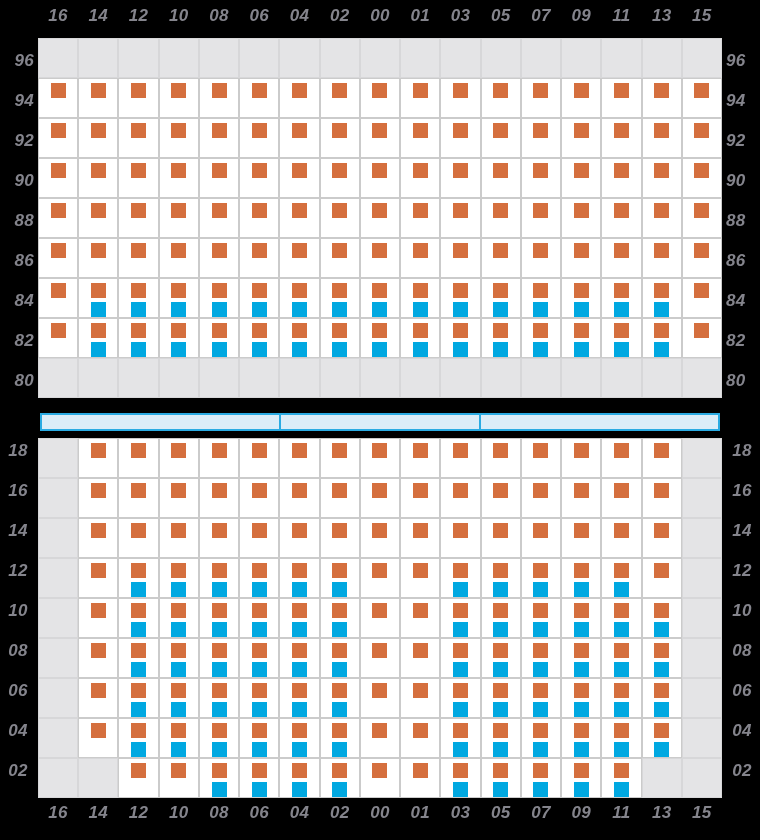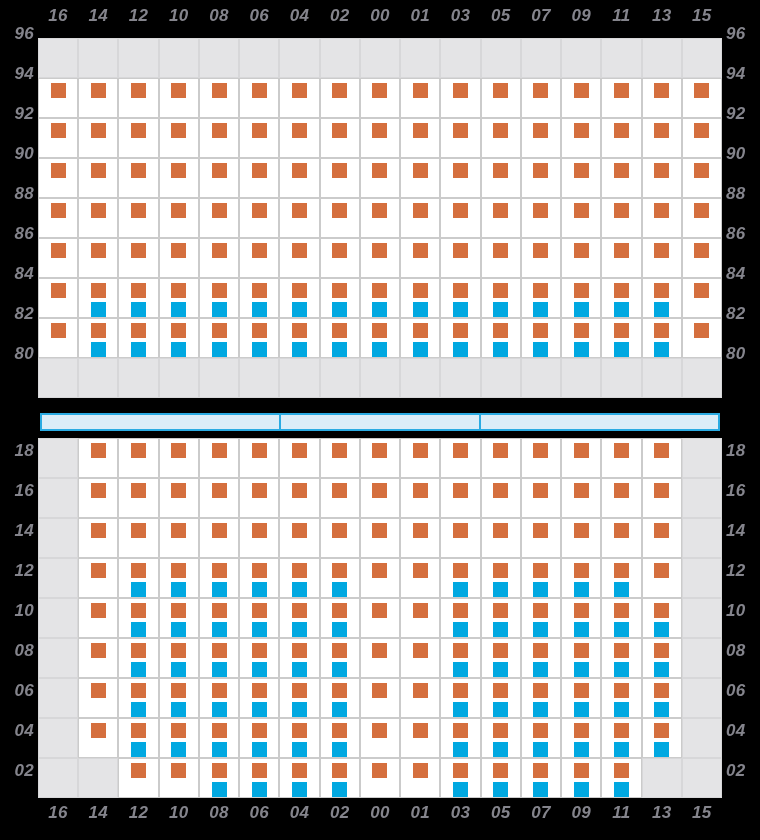--- a/index.html
+++ b/index.html
@@ -17,22 +17,22 @@
   #bottom-grid{top:438px;}
   .cell{box-sizing:border-box;border:1px solid var(--line,#cbcbcb);background:var(--cell,#fff);
         display:flex;flex-direction:column;align-items:center;}
   .cell.disabled{background:var(--disabled,#e4e4e6);border-color:var(--disabled-line,#d7d7d9);}
   .marker{width:15px;height:15px;margin-top:4px;flex:0 0 auto;}
   .marker.orange{background:var(--orange,#d56f3e);}
   .marker.blue{background:var(--blue,#00a8e1);}
   .side-labels{position:absolute;width:32px;}
   #top-grid-left,#bottom-grid-left{left:2px;text-align:right;}
   #top-grid-right,#bottom-grid-right{left:726px;text-align:left;}
-  #top-grid-left,#top-grid-right{top:21px;}
-  #bottom-grid-left,#bottom-grid-right{top:438px;}
+  #top-grid-left,#top-grid-right{top:48px;}
+  #bottom-grid-left,#bottom-grid-right{top:438px;text-align:center;}
   .row-label{height:40px;box-sizing:border-box;padding-top:4px;line-height:17px;
              color:var(--label,#84848c);font-size:17px;font-weight:bold;letter-spacing:.3px;}
   #selector-bar{position:absolute;left:40px;top:413px;width:680px;height:18px;display:flex;}
   .bar-segment{box-sizing:border-box;border:2px solid var(--bar-border,#2babe2);
                background:var(--bar-fill,#dcedf8);height:18px;}
   .bar-segment + .bar-segment{margin-left:-2px;}
 </style>
 </head>
 <body>
 

